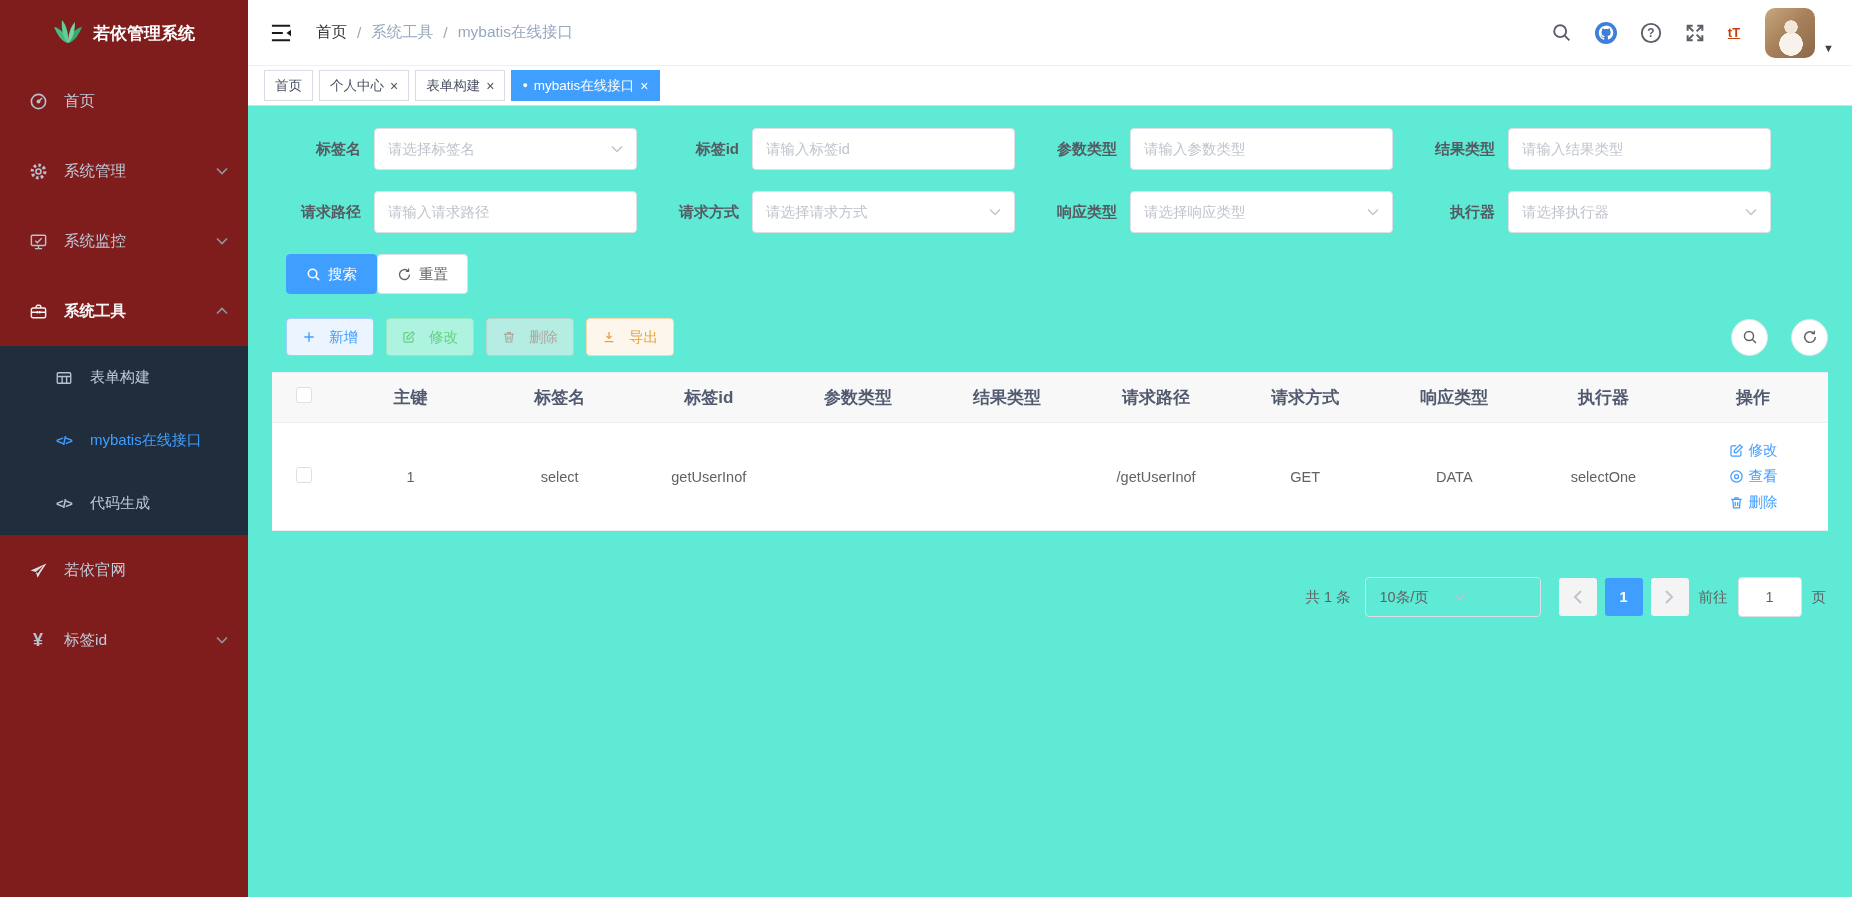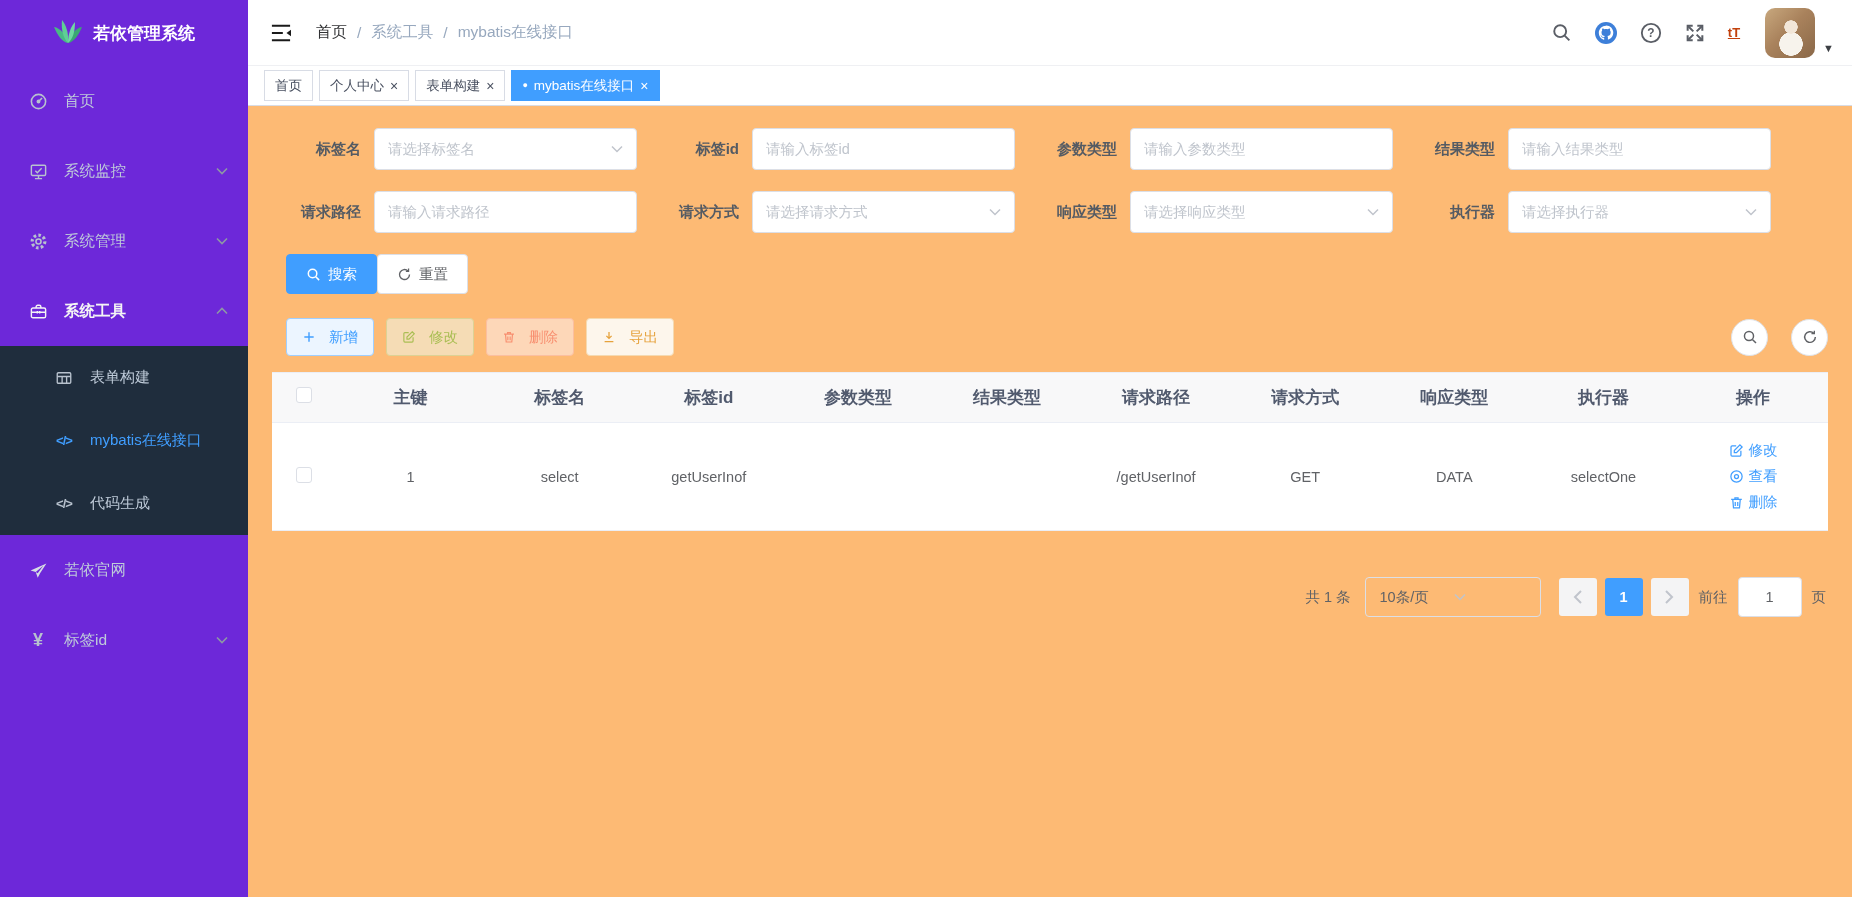--- a/index.html
+++ b/index.html
@@ -1,21 +1,21 @@
 <!DOCTYPE html>
 <html><head>
 <meta charset="utf-8">
 <style>
   * { margin:0; padding:0; box-sizing:border-box; }
   html,body { width:1852px; height:920px; overflow:hidden; background:#fff;
     font-family:"Liberation Sans","DejaVu Sans",sans-serif; }
   .app { display:flex; height:897px; }
 
   
-  .sidebar { width:248px; background:#6d28d9; height:100%; flex:none; display:flex; flex-direction:column; }
+  .sidebar { width:248px; background:#7f1d1d; height:100%; flex:none; display:flex; flex-direction:column; }
   .logo { height:66px; display:flex; align-items:center; justify-content:center; gap:10px; }
   .logo-title { color:#fff; font-weight:bold; font-size:17px; }
   .menu-item { height:70px; display:flex; align-items:center; padding:0 20px 0 26px;
     color:#bfcbd9; font-size:15.5px; cursor:pointer; }
   .menu-item .micon { width:24px; margin-right:14px; display:flex; justify-content:center; align-items:center; color:#b8c2ce; }
   .chev { margin-left:auto; color:#8d98a5; display:flex; }
   .parent-open { color:#f4f4f5; font-weight:bold; }
   .parent-open .micon { color:#f4f4f5; }
   .submenu { background:#1f2d3d; }
   .submenu .menu-item { height:63px; padding-left:52px; font-size:15px; }
@@ -49,21 +49,21 @@
   .tabbar { height:40px; border-bottom:1px solid #d8dce5; display:flex; align-items:center;
     padding:0 16px; gap:6px; background:#fff;
     box-shadow:0 1px 3px 0 rgba(0,0,0,.04); }
   .tag { height:31px; display:inline-flex; align-items:center; padding:0 10px;
     border:1px solid #d8dce5; background:#fff; color:#495060; font-size:13.5px; cursor:pointer; gap:6px; }
   .tag .tclose { font-size:14px; line-height:1; }
   .tag-active { background:#409eff; border-color:#409eff; color:#fff; }
   .tag-dot { font-size:9px; line-height:1; }
 
   
-  .content { flex:1; padding:22px 24px 0 24px; background:#fdba74; }
+  .content { flex:1; padding:22px 24px 0 24px; background:#5eead4; }
 
   .filter-row { display:flex; margin-bottom:21px; }
   .fgroup { display:flex; align-items:center; width:378px; flex:none; }
   .flabel { width:102px; text-align:right; padding-right:13px; font-weight:bold; color:#555b63; font-size:15px; }
   .fcontrol { position:relative; width:263px; height:42px; border:1px solid #dcdfe6; border-radius:4px;
     background:#fff; display:flex; align-items:center; padding:0 13px; }
   .fcontrol input { border:none; outline:none; width:100%; font-size:14.5px; color:#606266;
     font-family:inherit; background:transparent; }
   .fcontrol input::placeholder { color:#bfc4cc; }
   .sel-placeholder { color:#bfc4cc; font-size:14.5px; flex:1; white-space:nowrap; overflow:hidden; }
@@ -134,42 +134,42 @@
           <circle cx="12" cy="12" r="9"></circle>
             <path d="M12 12l4.5-4.5"></path>
             <circle cx="12" cy="12" r="1.5" fill="currentColor"></circle>
         </svg>
       </span>
       <span>首页</span>
     </div>
 
     <div class="menu-item">
       <span class="micon">
+        <svg width="19" height="19" viewBox="0 0 24 24" fill="none" stroke="currentColor">
+          <circle cx="12" cy="12" r="8" stroke-width="4" stroke-dasharray="3.2 2.9"></circle>
+          <circle cx="12" cy="12" r="3.2" stroke-width="2"></circle>
+        </svg>
+      </span>
+      <span>系统管理</span>
+      <span class="chev">
+        <svg width="12" height="8" viewBox="0 0 12 8" fill="none" stroke="currentColor" stroke-width="1.6">
+            <path d="M1 1.5l5 5 5-5"></path>
+          </svg>
+      </span>
+    </div>
+
+    <div class="menu-item">
+      <span class="micon">
         <svg width="19" height="19" viewBox="0 0 24 24" fill="none" stroke="currentColor" stroke-width="1.8">
           <rect x="3" y="4" width="18" height="13" rx="1.5"></rect>
             <path d="M8 11l2.5 2.5L16 8"></path>
             <path d="M12 17v3.5M7.5 21h9"></path>
         </svg>
       </span>
       <span>系统监控</span>
-      <span class="chev">
-        <svg width="12" height="8" viewBox="0 0 12 8" fill="none" stroke="currentColor" stroke-width="1.6">
-            <path d="M1 1.5l5 5 5-5"></path>
-          </svg>
-      </span>
-    </div>
-
-    <div class="menu-item">
-      <span class="micon">
-        <svg width="19" height="19" viewBox="0 0 24 24" fill="none" stroke="currentColor">
-          <circle cx="12" cy="12" r="8" stroke-width="4" stroke-dasharray="3.2 2.9"></circle>
-          <circle cx="12" cy="12" r="3.2" stroke-width="2"></circle>
-        </svg>
-      </span>
-      <span>系统管理</span>
       <span class="chev">
         <svg width="12" height="8" viewBox="0 0 12 8" fill="none" stroke="currentColor" stroke-width="1.6">
             <path d="M1 1.5l5 5 5-5"></path>
           </svg>
       </span>
     </div>
 
     <div class="menu-item parent-open">
       <span class="micon">
         <svg width="19" height="19" viewBox="0 0 24 24" fill="none" stroke="currentColor" stroke-width="1.8">

